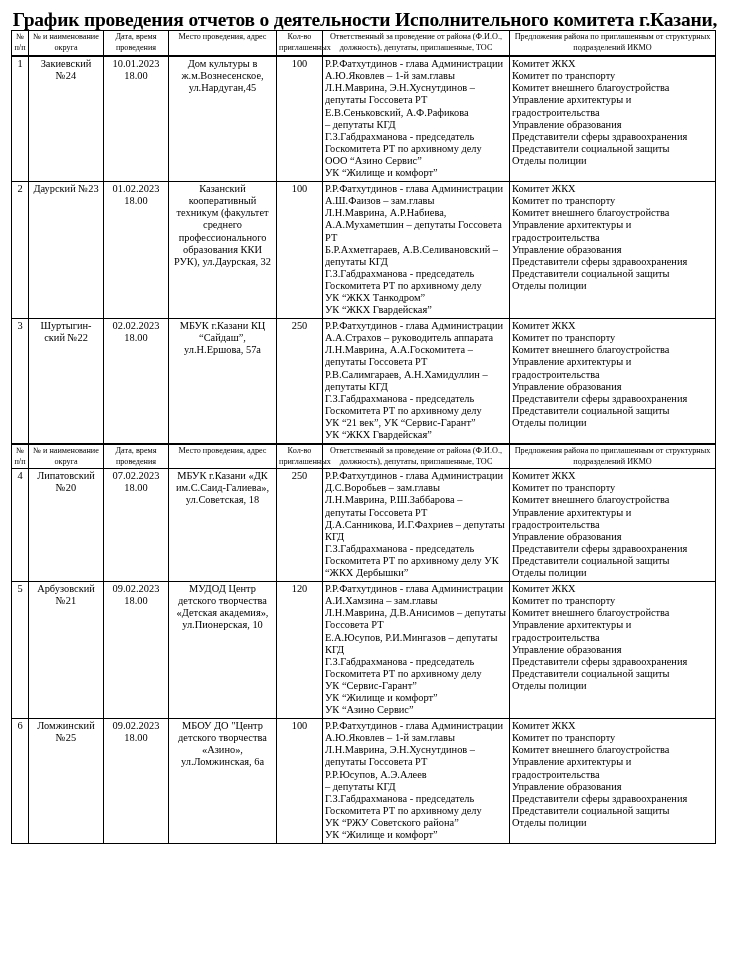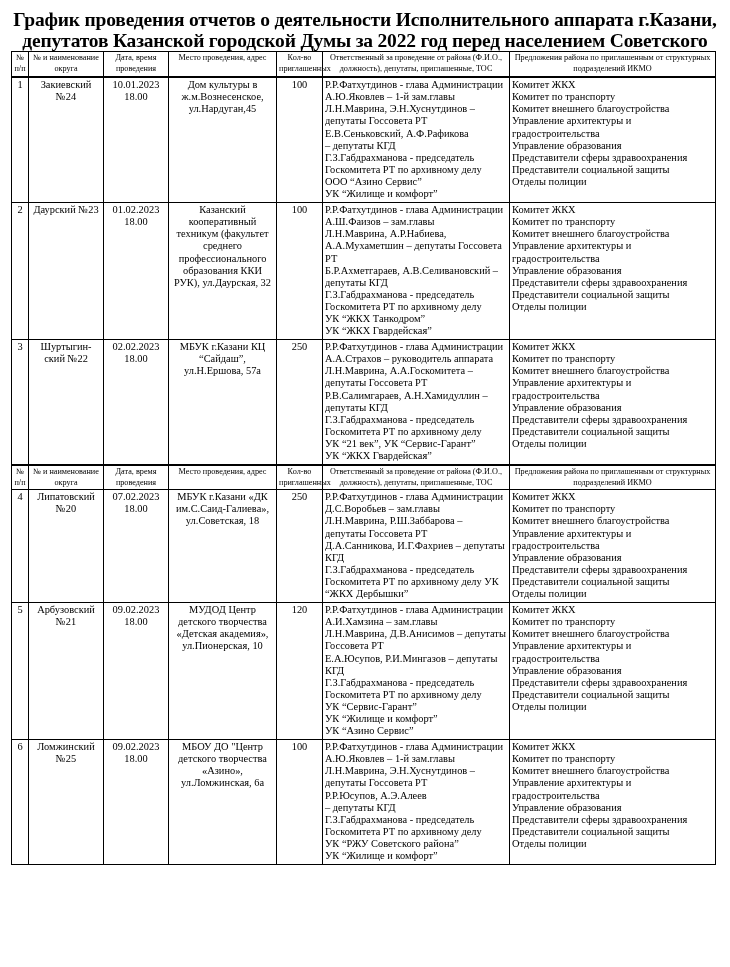--- a/index.html
+++ b/index.html
@@ -11,22 +11,21 @@
   .hdr2 td { font-size: 8.2px; line-height: 10.6px; text-align: center; }
   .c { text-align: center; }
   .thick-top td { border-top: 2px solid #000; }
   .row td { padding-bottom: 2px; }
   .lines div { white-space: nowrap; }
 </style>
 </head>
 <body>
 
 <div class="title">
-  <div>График проведения отчетов о деятельности Исполнительного аппарата г.Казани,</div>
-  <div>депутатов Казанской городской Думы за 2022 год перед населением Советского</div>
+  <div>График проведения отчетов о деятельности Исполнительного комитета г.Казани,</div>
 </div>
 
 <table>
   <colgroup>
     <col style="width:17px">
     <col style="width:75px">
     <col style="width:65px">
     <col style="width:108px">
     <col style="width:46px">
     <col style="width:187px">

